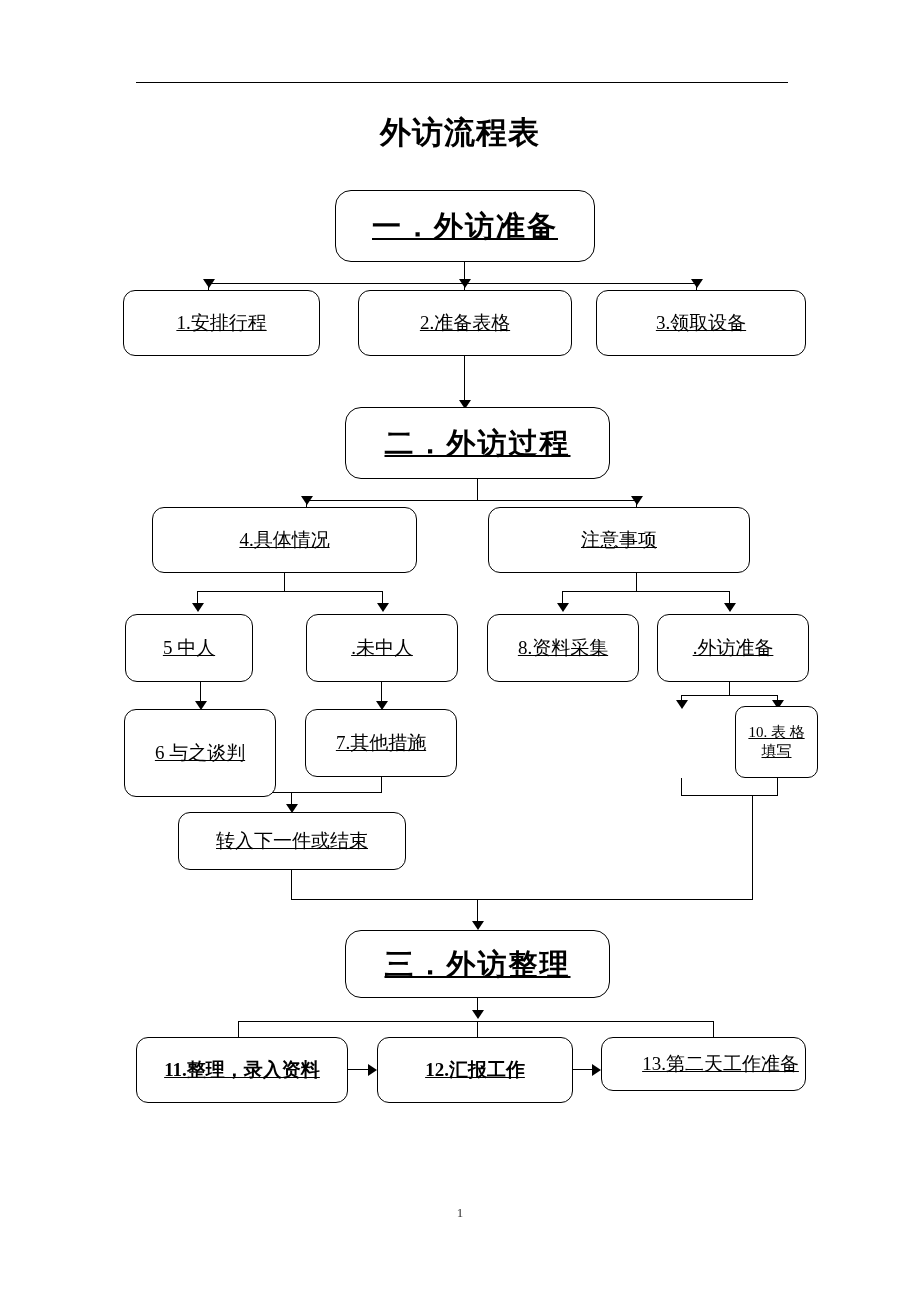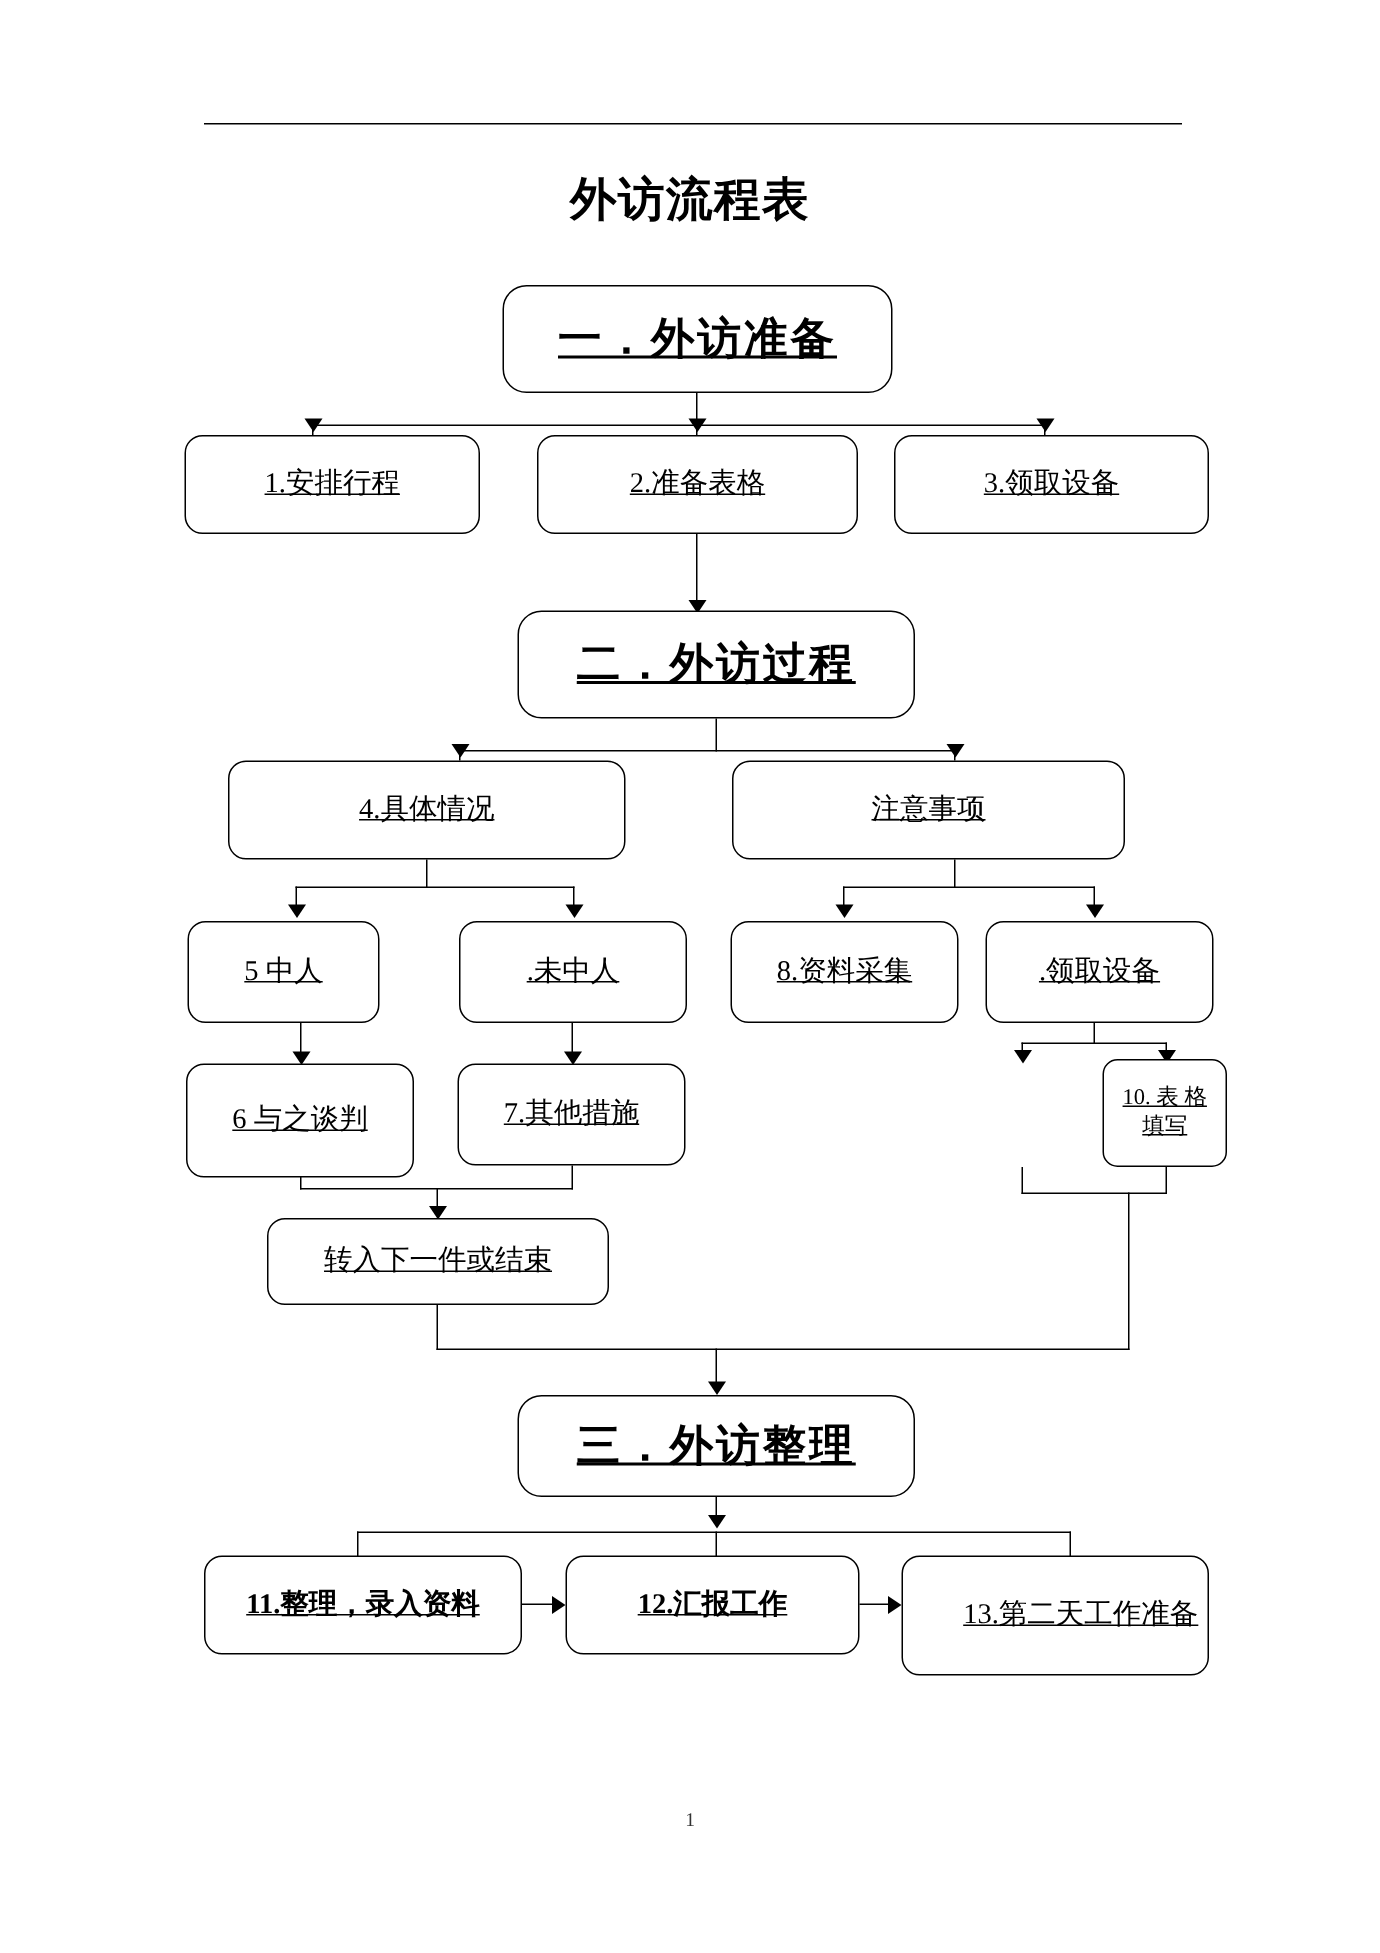--- a/index.html
+++ b/index.html
@@ -154,36 +154,36 @@
   <div class="ln v" style="left:636px; top:573px; height:19px;"></div>
   <div class="ln h" style="left:562px; top:591px; width:168px;"></div>
   <div class="ln v" style="left:562px; top:591px; height:14px;"></div>
   <div class="ln v" style="left:729px; top:591px; height:14px;"></div>
   <div class="arrow-down" style="left:557px; top:603px;"></div>
   <div class="arrow-down" style="left:724px; top:603px;"></div>
 
   <div class="node step" style="left:125px; top:614px; width:128px; height:68px;">5 中人</div>
   <div class="node step" style="left:306px; top:614px; width:152px; height:68px;">.未中人</div>
   <div class="node step" style="left:487px; top:614px; width:152px; height:68px;">8.资料采集</div>
-  <div class="node step" style="left:657px; top:614px; width:152px; height:68px;">.领取设备</div>
+  <div class="node step" style="left:657px; top:614px; width:152px; height:68px;">.外访准备</div>
 
   <div class="ln v" style="left:200px; top:682px; height:23px;"></div>
   <div class="arrow-down" style="left:195px; top:701px;"></div>
 
   <div class="ln v" style="left:381px; top:682px; height:23px;"></div>
   <div class="arrow-down" style="left:376px; top:701px;"></div>
 
   <div class="ln v" style="left:729px; top:682px; height:14px;"></div>
   <div class="ln h" style="left:681px; top:695px; width:97px;"></div>
   <div class="ln v" style="left:681px; top:695px; height:9px;"></div>
   <div class="ln v" style="left:777px; top:695px; height:9px;"></div>
   <div class="arrow-down" style="left:676px; top:700px;"></div>
   <div class="arrow-down" style="left:772px; top:700px;"></div>
 
-  <div class="node step" style="left:124px; top:709px; width:152px; height:76px;">6 与之谈判</div>
+  <div class="node step" style="left:124px; top:709px; width:152px; height:88px;">6 与之谈判</div>
   <div class="node step" style="left:305px; top:709px; width:152px; height:68px;">7.其他措施</div>
   <div class="node small" style="left:735px; top:706px; width:83px; height:72px;">10. 表 格 填写</div>
 
   <div class="ln v" style="left:200px; top:777px; height:16px;"></div>
   <div class="ln v" style="left:381px; top:777px; height:16px;"></div>
   <div class="ln h" style="left:200px; top:792px; width:182px;"></div>
   <div class="ln v" style="left:291px; top:792px; height:16px;"></div>
   <div class="arrow-down" style="left:286px; top:804px;"></div>
 
   <div class="node step" style="left:178px; top:812px; width:228px; height:58px;">转入下一件或结束</div>
@@ -202,21 +202,21 @@
 
   <div class="ln v" style="left:477px; top:998px; height:16px;"></div>
   <div class="arrow-down" style="left:472px; top:1010px;"></div>
   <div class="ln h" style="left:238px; top:1021px; width:476px;"></div>
   <div class="ln v" style="left:238px; top:1021px; height:17px;"></div>
   <div class="ln v" style="left:477px; top:1021px; height:17px;"></div>
   <div class="ln v" style="left:713px; top:1021px; height:17px;"></div>
 
   <div class="node step bold" style="left:136px; top:1037px; width:212px; height:66px;">11.整理，录入资料</div>
   <div class="node step bold" style="left:377px; top:1037px; width:196px; height:66px;">12.汇报工作</div>
-  <div class="node step" style="left:601px; top:1037px; width:205px; height:80px;padding-left:38px;">13.第二天工作准备</div>
+  <div class="node step" style="left:601px; top:1037px; width:205px; height:54px;padding-left:38px;">13.第二天工作准备</div>
 
   <div class="ln h" style="left:348px; top:1069px; width:21px;"></div>
   <div class="arrow-right" style="left:368px; top:1064px;"></div>
   <div class="ln h" style="left:573px; top:1069px; width:19px;"></div>
   <div class="arrow-right" style="left:592px; top:1064px;"></div>
 
   <div class="page-num">1</div>
 
 </div>
 

